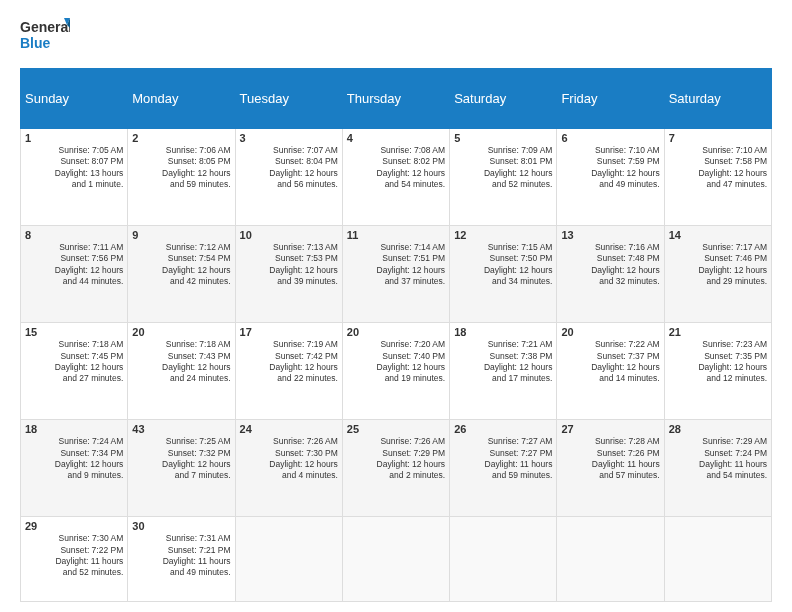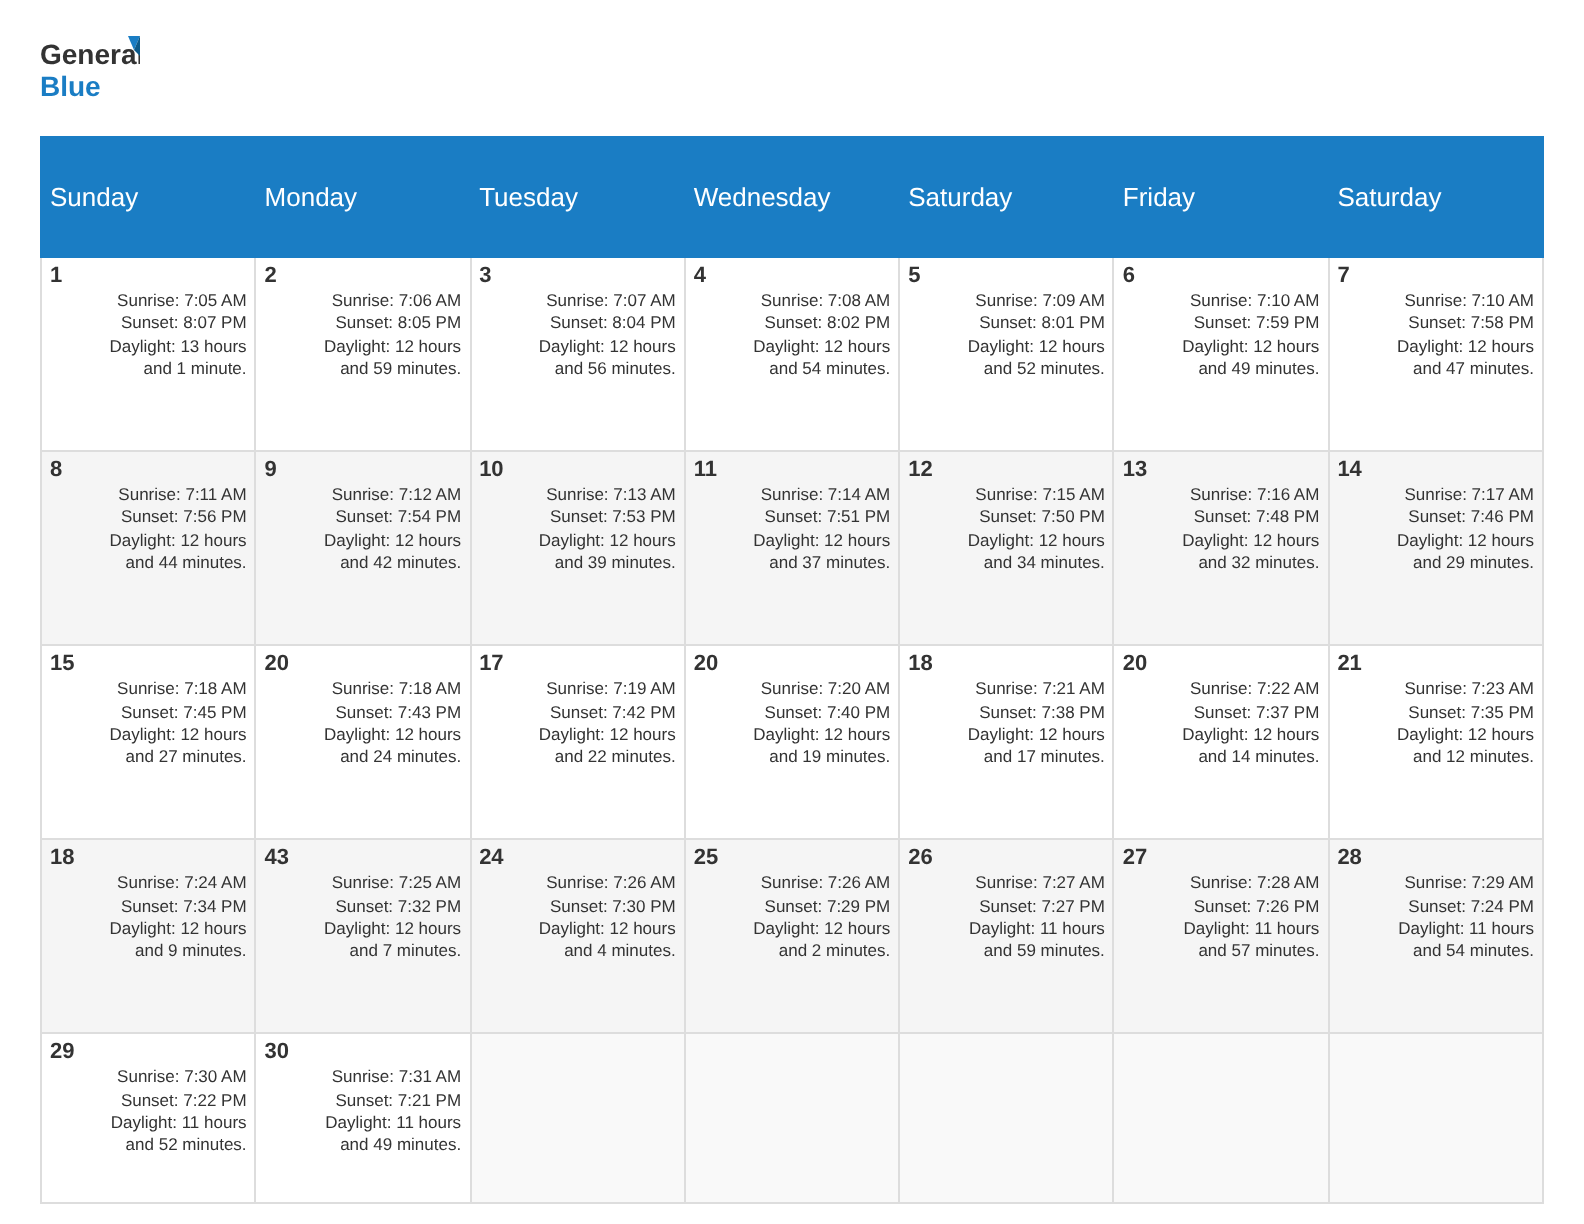--- a/index.html
+++ b/index.html
@@ -107,21 +107,21 @@
       <div class="subtitle"></div>
     </div>
   </div>
 
   <table class="calendar">
     <thead>
       <tr id="weekday-header">
           <th>Sunday</th>
           <th>Monday</th>
           <th>Tuesday</th>
-          <th>Wednesday</th>
+          <th>Thursday</th>
           <th>Saturday</th>
           <th>Friday</th>
           <th>Saturday</th>
         </tr>
     </thead>
     <tbody id="calendar-body">
         <tr>
           <td>
             <span class="day-num">1</span>
             <div class="cell-text">Sunrise: 7:05 AM<br>Sunset: 8:07 PM<br>Daylight: 13 hours<br>and 1 minute.</div>

